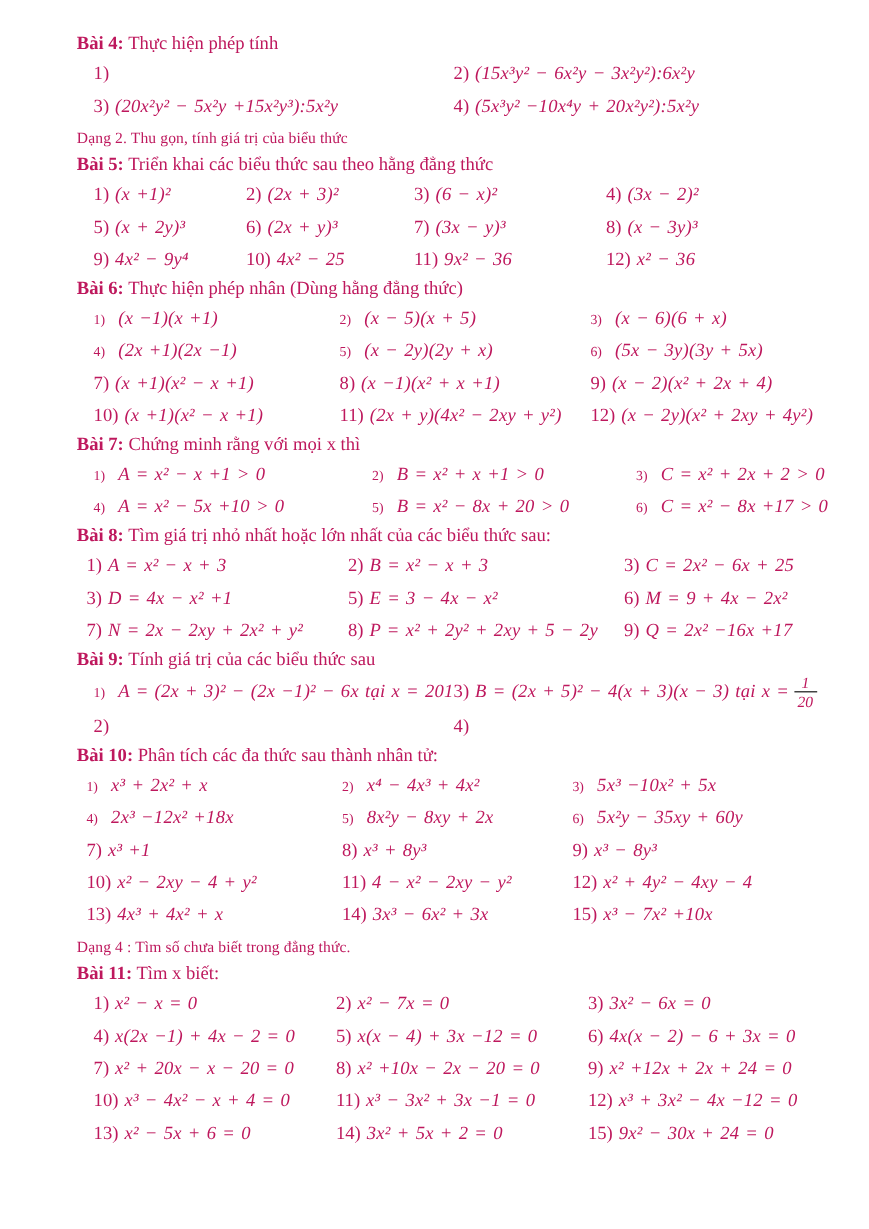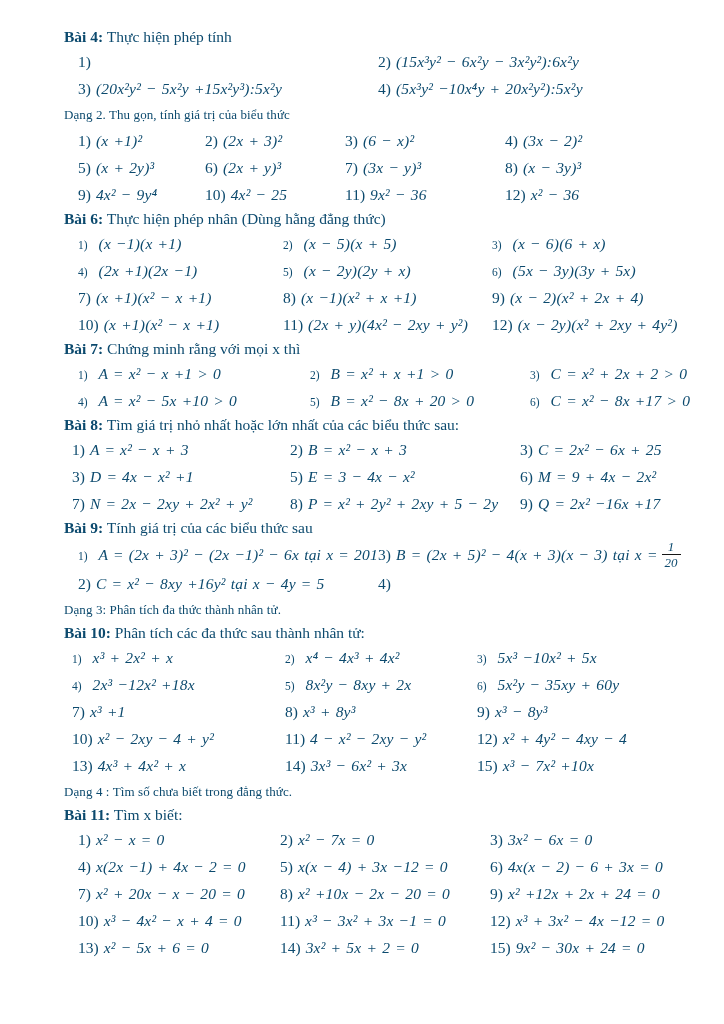--- a/index.html
+++ b/index.html
@@ -2,21 +2,21 @@
 <html><head>
 <meta charset="utf-8">
 <style>
   html,body { margin:0; padding:0; background:#ffffff; }
   .page {
     position:relative;
     width:724px; height:1024px;
     box-sizing:border-box;
     padding:26px 38px 0 64px;
     background:#ffffff;
-    color:#0c4a6e;
+    color:#be185d;
     font-family:"Liberation Serif","DejaVu Serif",serif;
     overflow:hidden;
   }
   .section-heading {
     font-size:13px; font-weight:normal; line-height:25px;
     letter-spacing:0.1px;
   }
   .exercise-heading { font-size:15.5px; line-height:22px; }
   .exercise-heading .bold { font-weight:bold; }
   .grid { display:grid; }
@@ -64,20 +64,21 @@
         <div class="math-item">
           <span class="lbl">3)</span>
           <span class="expr">(20x²y² − 5x²y +15x²y³):5x²y</span>
         </div>
         <div class="math-item">
           <span class="lbl">4)</span>
           <span class="expr">(5x³y² −10x⁴y + 20x²y²):5x²y</span>
         </div>
       </div>
       <div class="section-heading">Dạng 2. Thu gọn, tính giá trị của biểu thức</div>
+      <div class="exercise-heading"><span class="bold">Bài 5:</span><span class="rest"> Triển khai các biểu thức sau theo hằng đẳng thức</span></div>
       <div class="grid b4">
         <div class="math-item">
           <span class="lbl">1)</span>
           <span class="expr">(x +1)²</span>
         </div>
         <div class="math-item">
           <span class="lbl">2)</span>
           <span class="expr">(2x + 3)²</span>
         </div>
         <div class="math-item">
@@ -247,27 +248,25 @@
         <div class="math-item">
           <span class="lbl">3)</span>
           <span class="expr">B = (2x + 5)² − 4(x + 3)(x − 3)  tại  x =</span>
           <span class="frac">
             <span class="num">1</span>
             <span class="den">20</span>
           </span>
         </div>
         <div class="math-item">
           <span class="lbl">2)</span>
-          <span class="expr">C = x² − 8xy +16y²  tại  x − 4y = 5</span>
-        </div>
-        <div class="math-item">
-          <span class="lbl">4)</span>
-        </div>
-      </div>
-      <div class="section-heading">Dạng 3: Phân tích đa thức thành nhân tử.</div>
+        </div>
+        <div class="math-item">
+          <span class="lbl">4)</span>
+        </div>
+      </div>
       <div class="exercise-heading"><span class="bold">Bài 10:</span><span class="rest"> Phân tích các đa thức sau thành nhân tử:</span></div>
       <div class="grid b15">
         <div class="math-item">
           <span class="lbl">1)</span>
           <span class="expr">x³ + 2x² + x</span>
         </div>
         <div class="math-item">
           <span class="lbl">2)</span>
           <span class="expr">x⁴ − 4x³ + 4x²</span>
         </div>

